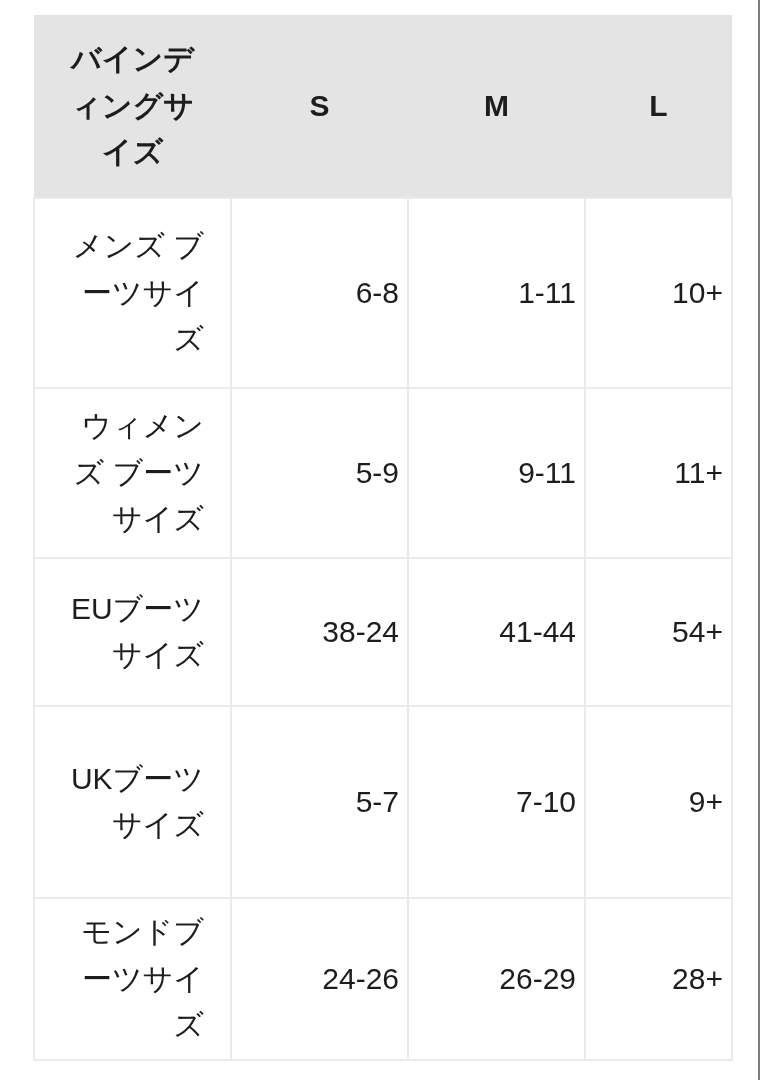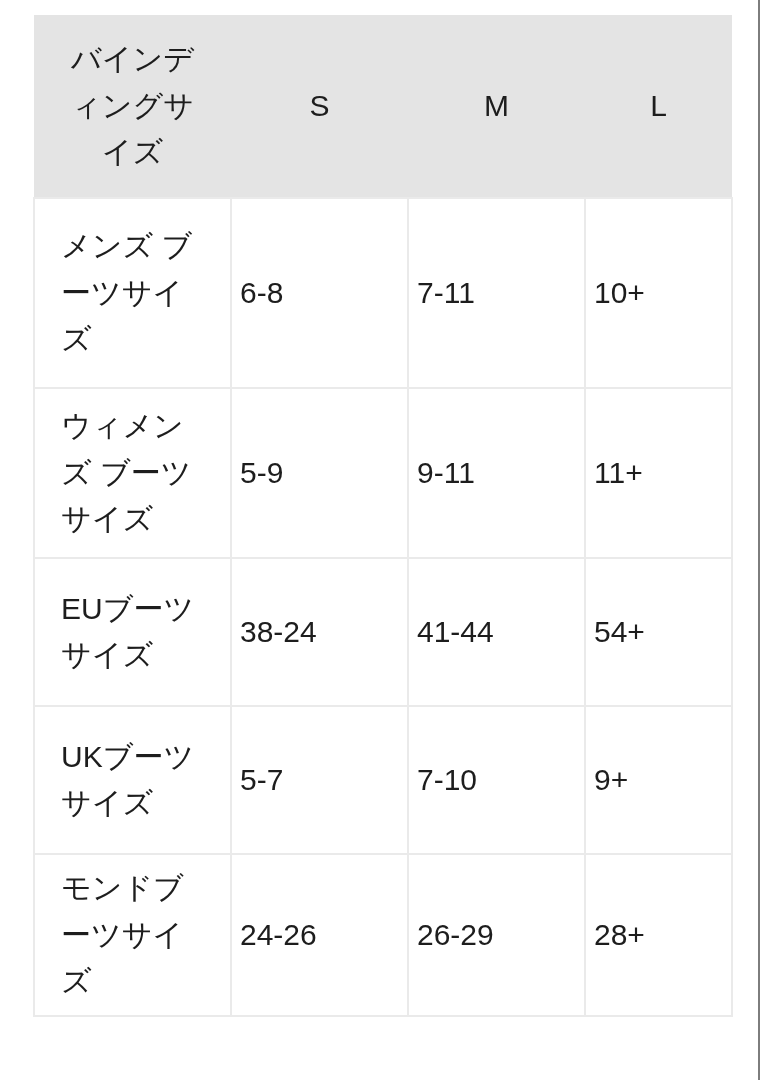--- a/index.html
+++ b/index.html
@@ -27,38 +27,38 @@
     width: 698px;
     border-collapse: collapse;
     table-layout: fixed;
     font-size: 30px;
     line-height: 1.55;
     color: var(--text);
   }
   thead tr { height: 183px; }
   thead th {
     background: var(--header-bg);
-    font-weight: 400;
+    font-weight: 700;
     text-align: center;
     vertical-align: middle;
     border: 0;
     padding: 10px 26px;
   }
   tbody td {
     border: 2px solid var(--border);
-    text-align: left;
+    text-align: right;
     vertical-align: middle;
     font-weight: 400;
     padding: 10px 8px;
   }
   tbody td.label-cell { padding: 10px 26px; }
   tbody tr:nth-child(1) { height: 190px; }
   tbody tr:nth-child(2) { height: 170px; }
   tbody tr:nth-child(3) { height: 148px; padding-left: 40px; }
-  tbody tr:nth-child(4) { height: 148px; }
+  tbody tr:nth-child(4) { height: 192px; }
   tbody tr:nth-child(5) { height: 134px; }
   .scroll-divider {
     position: absolute;
     top: 0;
     left: 758px;
     width: 2px;
     height: 1080px;
     background: var(--divider);
   }
 </style>
@@ -79,21 +79,21 @@
         <th>バインディングサイズ</th>
         <th>S</th>
         <th>M</th>
         <th>L</th>
       </tr>
     </thead>
     <tbody>
         <tr>
           <td class="label-cell">メンズ ブーツサイズ</td>
           <td class="value-cell">6-8</td>
-          <td class="value-cell">7-11</td>
+          <td class="value-cell">1-11</td>
           <td class="value-cell">10+</td>
         </tr>
         <tr>
           <td class="label-cell">ウィメンズ ブーツ サイズ</td>
           <td class="value-cell">5-9</td>
           <td class="value-cell">9-11</td>
           <td class="value-cell">11+</td>
         </tr>
         <tr>
           <td class="label-cell">EUブーツ サイズ</td>

